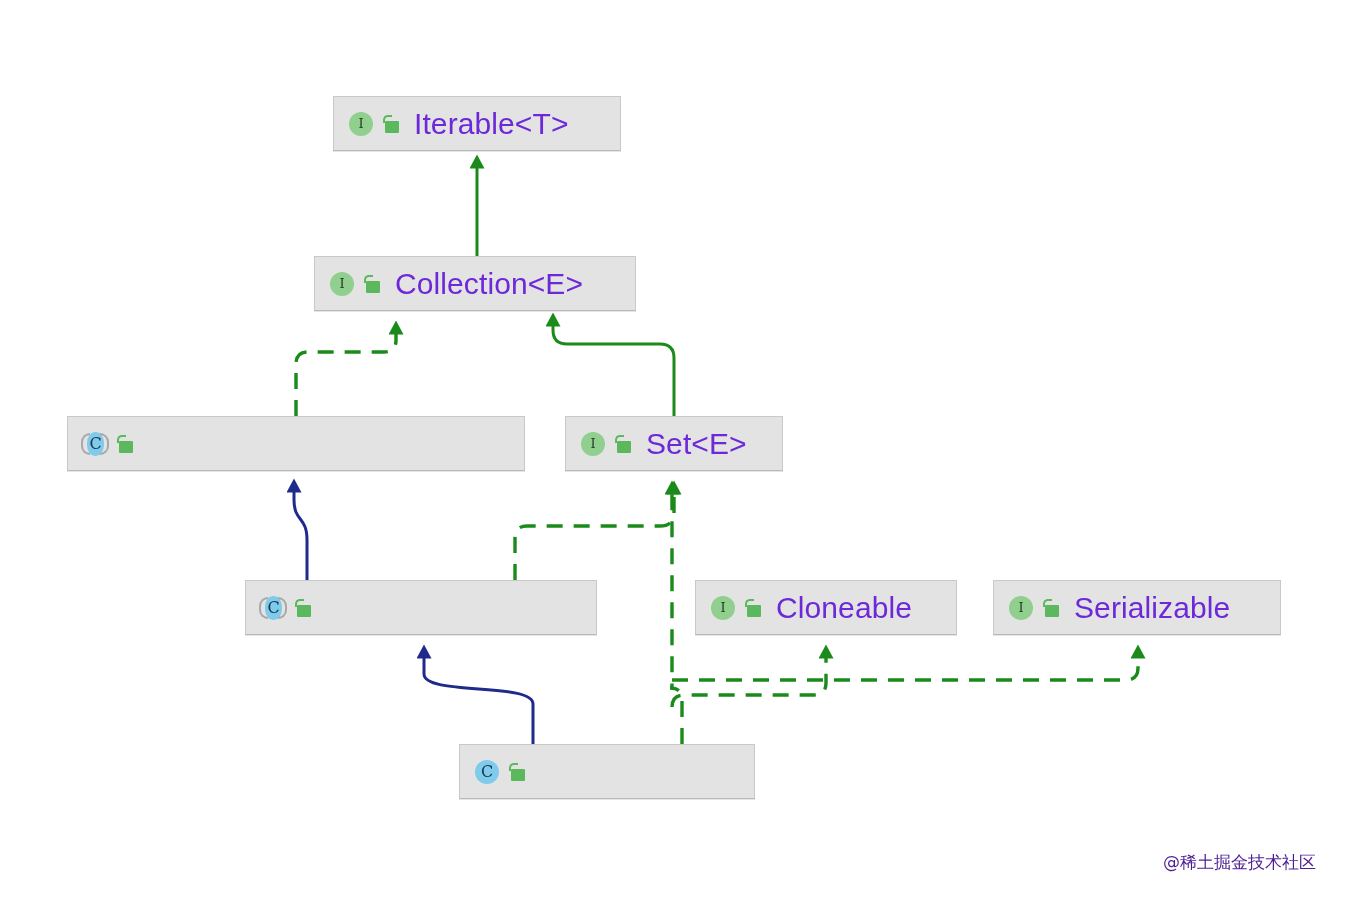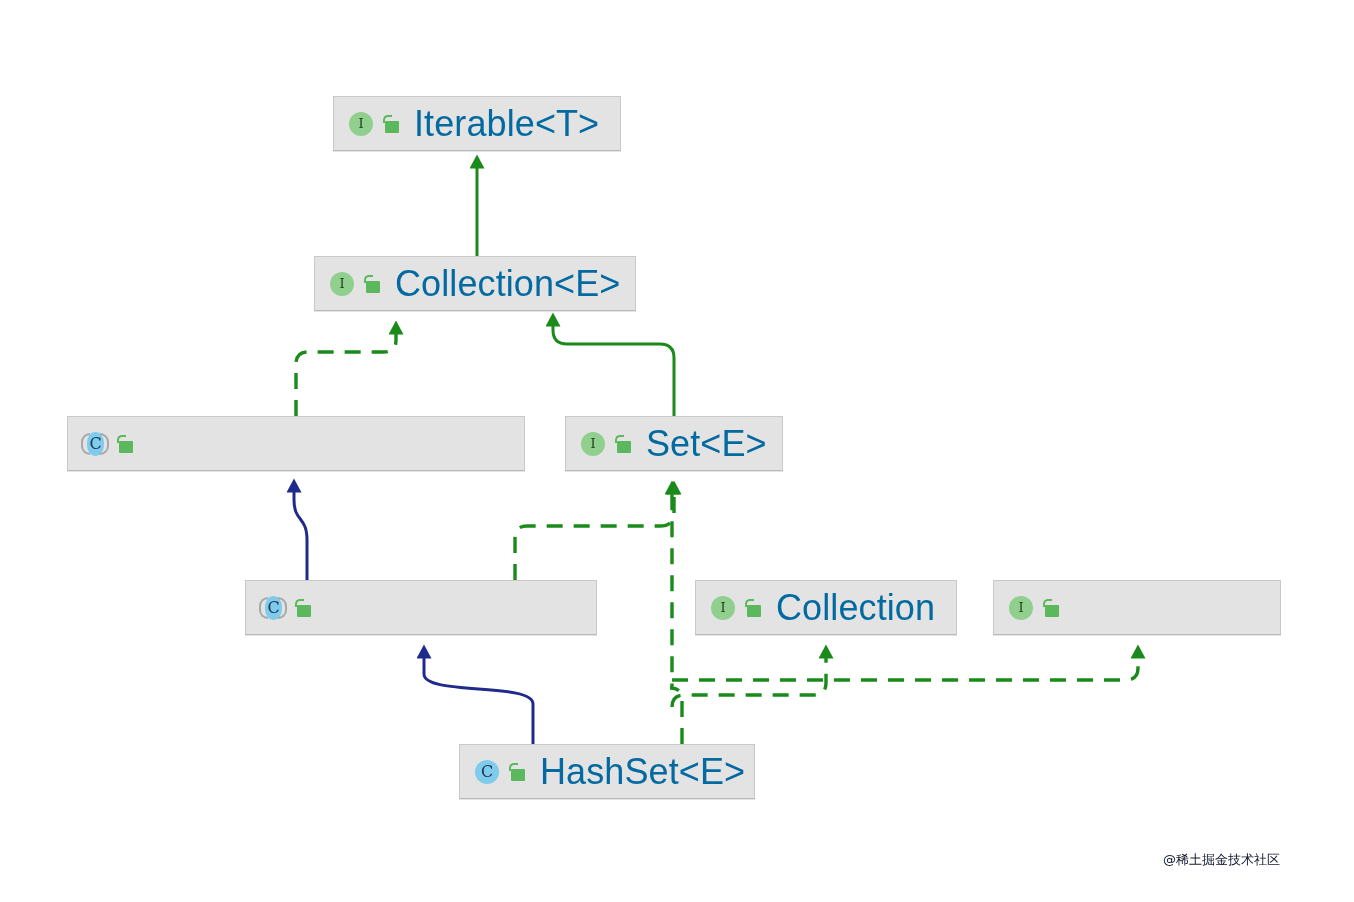--- a/index.html
+++ b/index.html
@@ -29,22 +29,22 @@
     background: #e3e3e3;
     border: 1px solid #c9c9c9;
     border-bottom: 1px solid #b9b9b9;
     box-shadow: 0 1px 0 rgba(0,0,0,0.10);
     display: flex;
     align-items: center;
     padding: 0 16px 0 13px;
     z-index: 5;
   }
   .node-label {
-    font-size: 36px;
-    color: #0369a1;
+    font-size: 30px;
+    color: #6d28d9;
     letter-spacing: 0.1px;
     white-space: nowrap;
     margin-left: 12px;
   }
   
   .type-icon {
     position: relative;
     width: 28px;
     height: 28px;
     flex: 0 0 28px;
@@ -136,22 +136,22 @@
     width: 9px;
     height: 8px;
     border: 2.5px solid #5cb85c;
     border-bottom: none;
     border-right: none;
     border-radius: 5px 0 0 0;
     box-sizing: border-box;
   }
   #watermark {
     position: absolute;
-    font-size: 13px;
-    color: #0f172a;
+    font-size: 17px;
+    color: #4c1d95;
     white-space: nowrap;
     font-family: "DejaVu Sans", sans-serif;
   }
 </style>
 </head>
 <body>
 
 <div id="diagram-root">
 
   <svg id="edge-layer" width="1354" height="902" viewBox="0 0 1354 902">
@@ -237,39 +237,39 @@
   </div>
 
   <div class="uml-node" id="node-cloneable" style="left:695px; top:580px; width:262px; height:55px;">
     <span class="type-icon iface">
       <span class="glyph-body">I</span>
     </span>
     <span class="lock-icon">
       <span class="lock-shackle"></span>
         <span class="lock-body"></span>
     </span>
-    <span class="node-label">Collection</span>
+    <span class="node-label">Cloneable</span>
   </div>
 
   <div class="uml-node" id="node-serializable" style="left:993px; top:580px; width:288px; height:55px;">
     <span class="type-icon iface">
       <span class="glyph-body">I</span>
     </span>
     <span class="lock-icon">
       <span class="lock-shackle"></span>
         <span class="lock-body"></span>
     </span>
+    <span class="node-label">Serializable</span>
   </div>
 
   <div class="uml-node" id="node-hashset" style="left:459px; top:744px; width:296px; height:55px;">
     <span class="type-icon cls">
       <span class="glyph-body">C</span>
     </span>
     <span class="lock-icon">
       <span class="lock-shackle"></span>
         <span class="lock-body"></span>
     </span>
-    <span class="node-label">HashSet&lt;E&gt;</span>
   </div>
 
   <div id="watermark" style="left:1163px; top:851px;">@稀土掘金技术社区</div>
 
 </div>
 
 </body></html>

